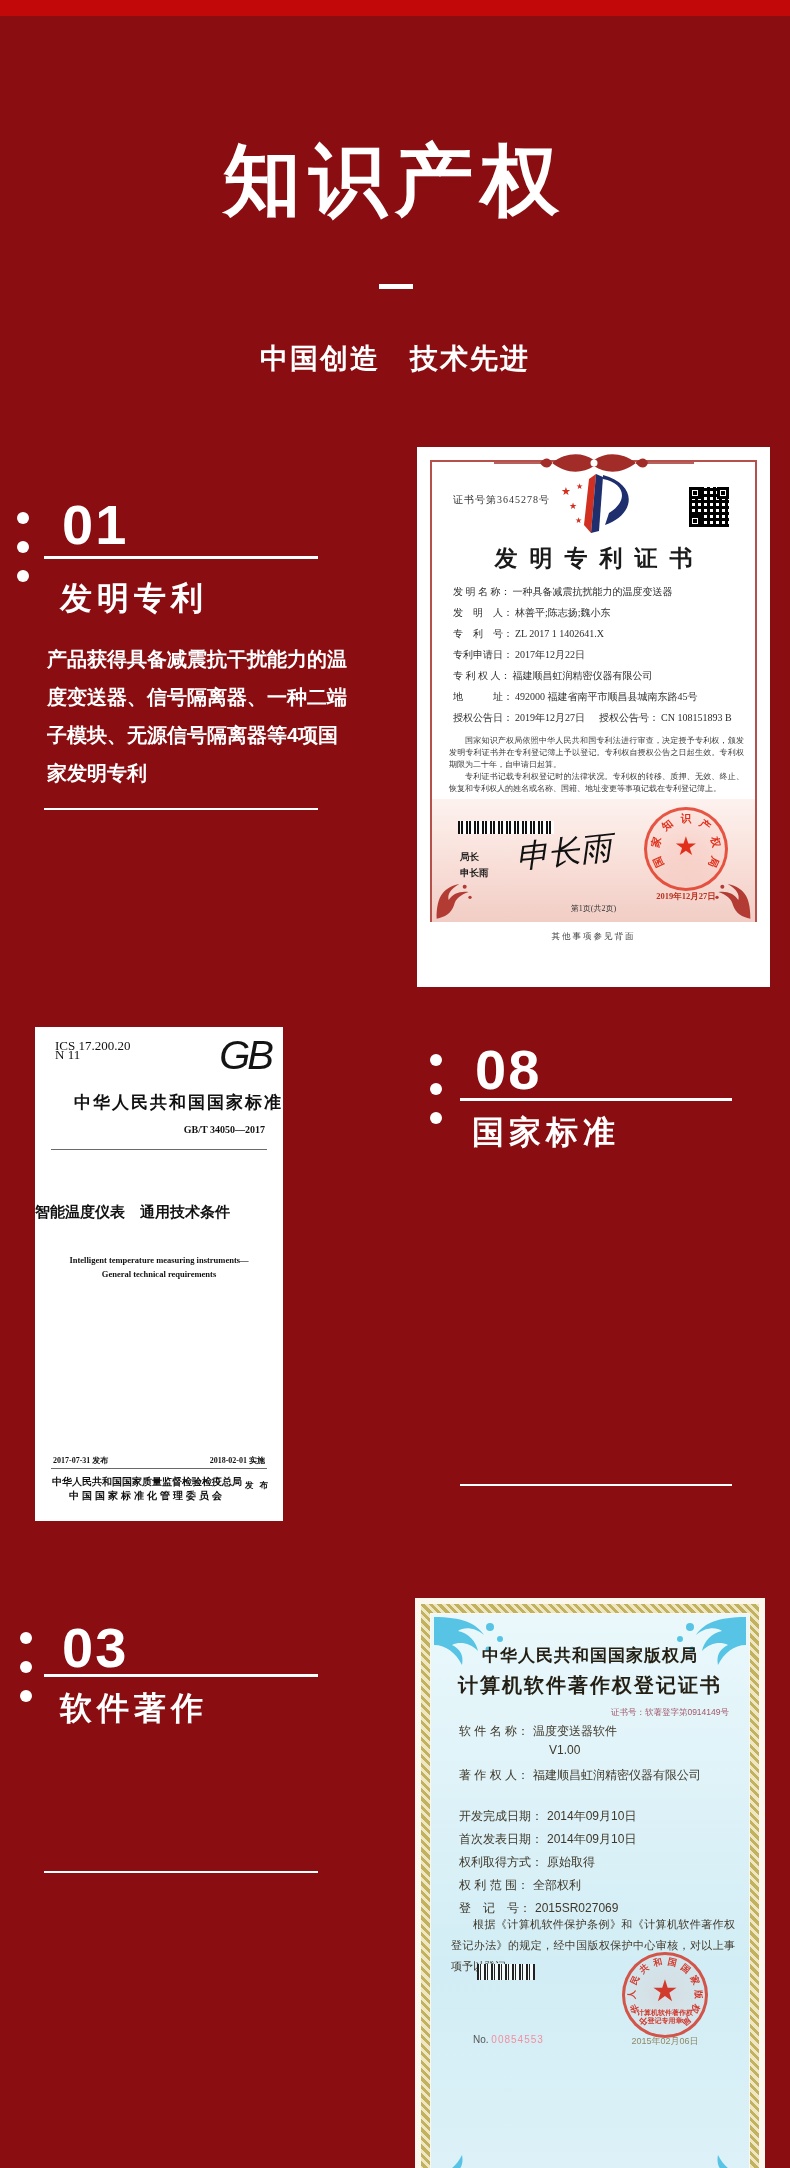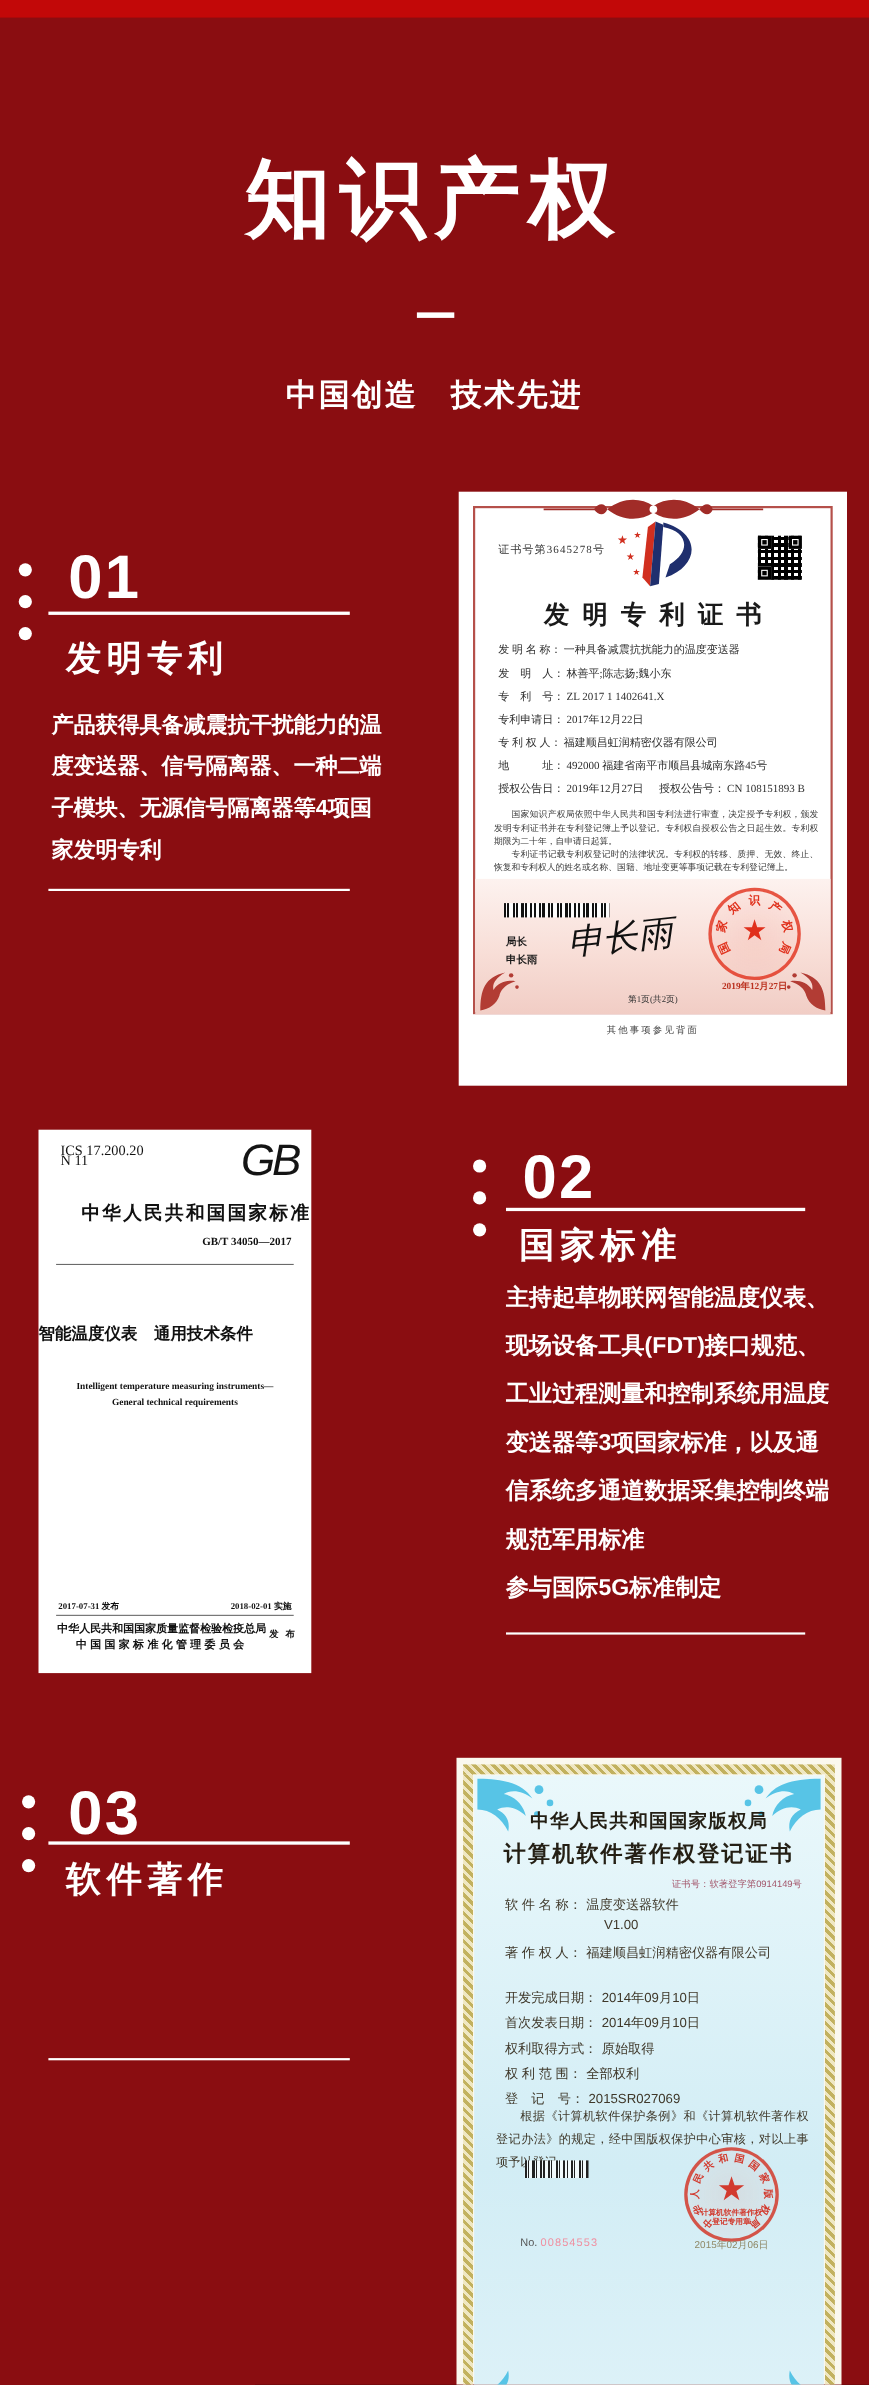--- a/index.html
+++ b/index.html
@@ -226,27 +226,23 @@
       <div class="org2">中国国家标准化管理委员会</div>
     </div>
     <div class="gb-publish">发 布</div>
   </figure>
 
   <div class="dots s2-dots">
       <i></i>
       <i></i>
       <i></i>
     </div>
-  <div class="num s2-num">02</div>
+  <div class="num s2-num">08</div>
   <div class="rule s2-rule"></div>
   <h2 class="sec-head s2-head">国家标准</h2>
-  <div class="sec-body s2-body">
-    <p>主持起草物联网智能温度仪表、现场设备工具(FDT)接口规范、工业过程测量和控制系统用温度变送器等3项国家标准，以及通信系统多通道数据采集控制终端规范军用标准</p>
-    <p>参与国际5G标准制定</p>
-  </div>
   <div class="endline s2-end"></div>
 
   <div class="dots s3-dots">
       <i></i>
       <i></i>
       <i></i>
     </div>
   <div class="num s3-num">03</div>
   <div class="rule s3-rule"></div>
   <h2 class="sec-head s3-head">软件著作</h2>

